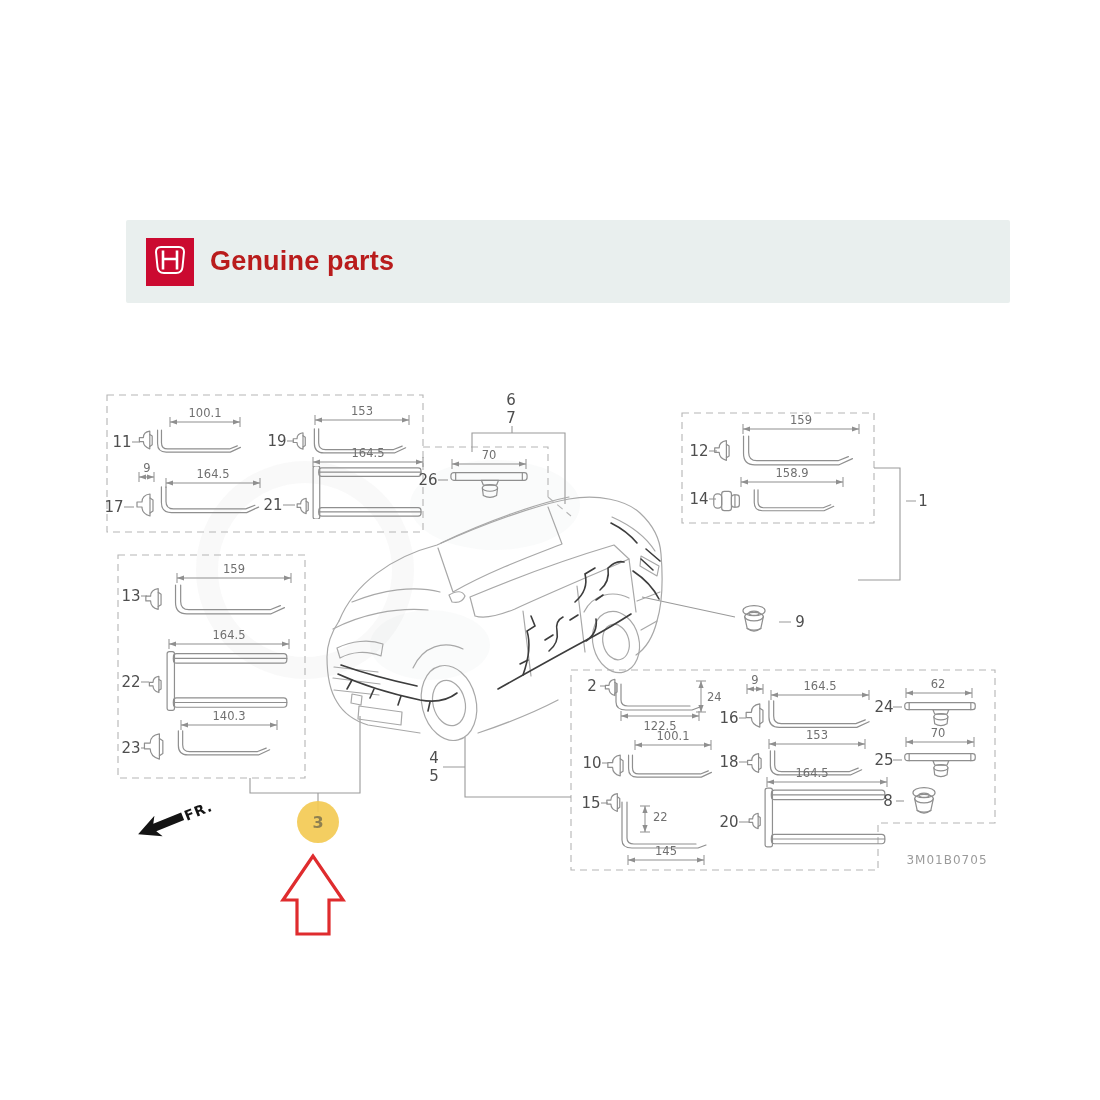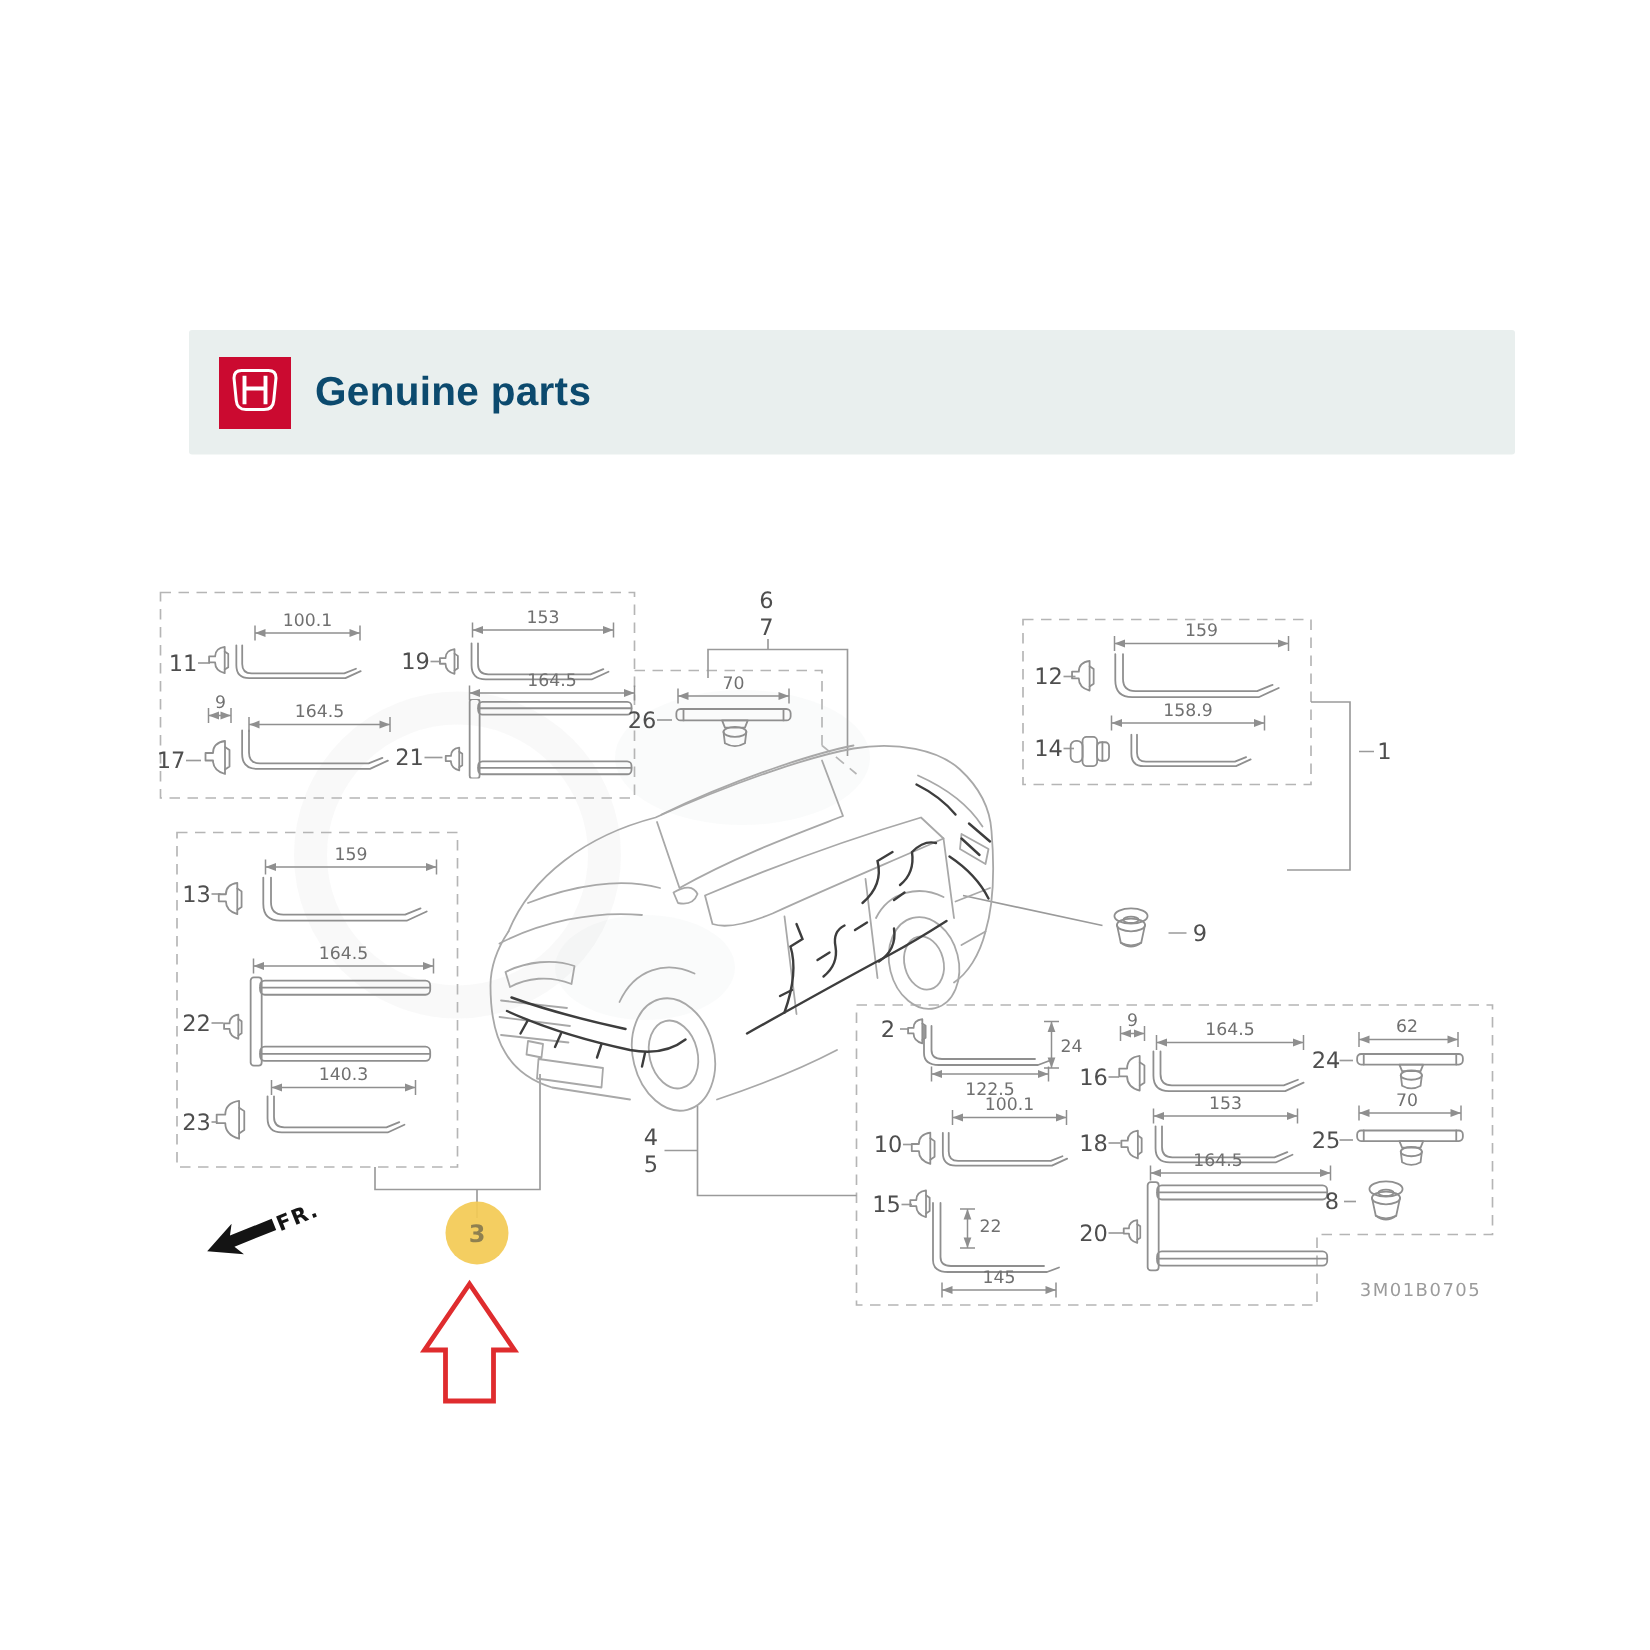--- a/index.html
+++ b/index.html
@@ -2,21 +2,21 @@
 <html><head>
 <meta charset="utf-8">
 <style>
   html,body{margin:0;padding:0;background:#fff;}
   .page{position:relative;width:1100px;height:1100px;background:#fff;overflow:hidden;
         font-family:"Liberation Sans",sans-serif;}
   
   .banner{position:absolute;left:126px;top:220px;width:884px;height:83px;background:#e9efee;
           border-radius:2px;display:flex;align-items:center;padding-left:20px;box-sizing:border-box;gap:16px;}
   .brand-badge{width:48px;height:48px;background:#cb0a30;display:flex;align-items:center;justify-content:center;flex:0 0 auto;}
-  .banner-title{color:#0c4a6e;font-size:27px;font-weight:bold;letter-spacing:.2px;}
+  .banner-title{color:#b91c1c;font-size:27px;font-weight:bold;letter-spacing:.2px;}
   
   .diagram{position:absolute;left:0;top:0;}
   .dashed{stroke:#b5b5b5;fill:none;stroke-width:1.1;stroke-dasharray:7 5;}
   .leader{stroke:#9a9a9a;fill:none;stroke-width:1.1;}
   .carline{stroke:#a8a8a8;fill:none;stroke-width:1.2;stroke-linejoin:round;stroke-linecap:round;}
   .harness{stroke:#3d3d3d;fill:none;stroke-width:1.6;stroke-linecap:round;}
   .sk{stroke:#8f8f8f;fill:none;stroke-width:1.2;stroke-linejoin:round;stroke-linecap:round;vector-effect:non-scaling-stroke;}
   .lbl{font-family:"DejaVu Sans",sans-serif;font-size:15px;fill:#4e4e4e;text-anchor:middle;}
   .dimtxt{font-family:"DejaVu Sans",sans-serif;font-size:11.5px;fill:#707070;text-anchor:middle;}
   g.dim line{stroke:#8f8f8f;stroke-width:1;}

